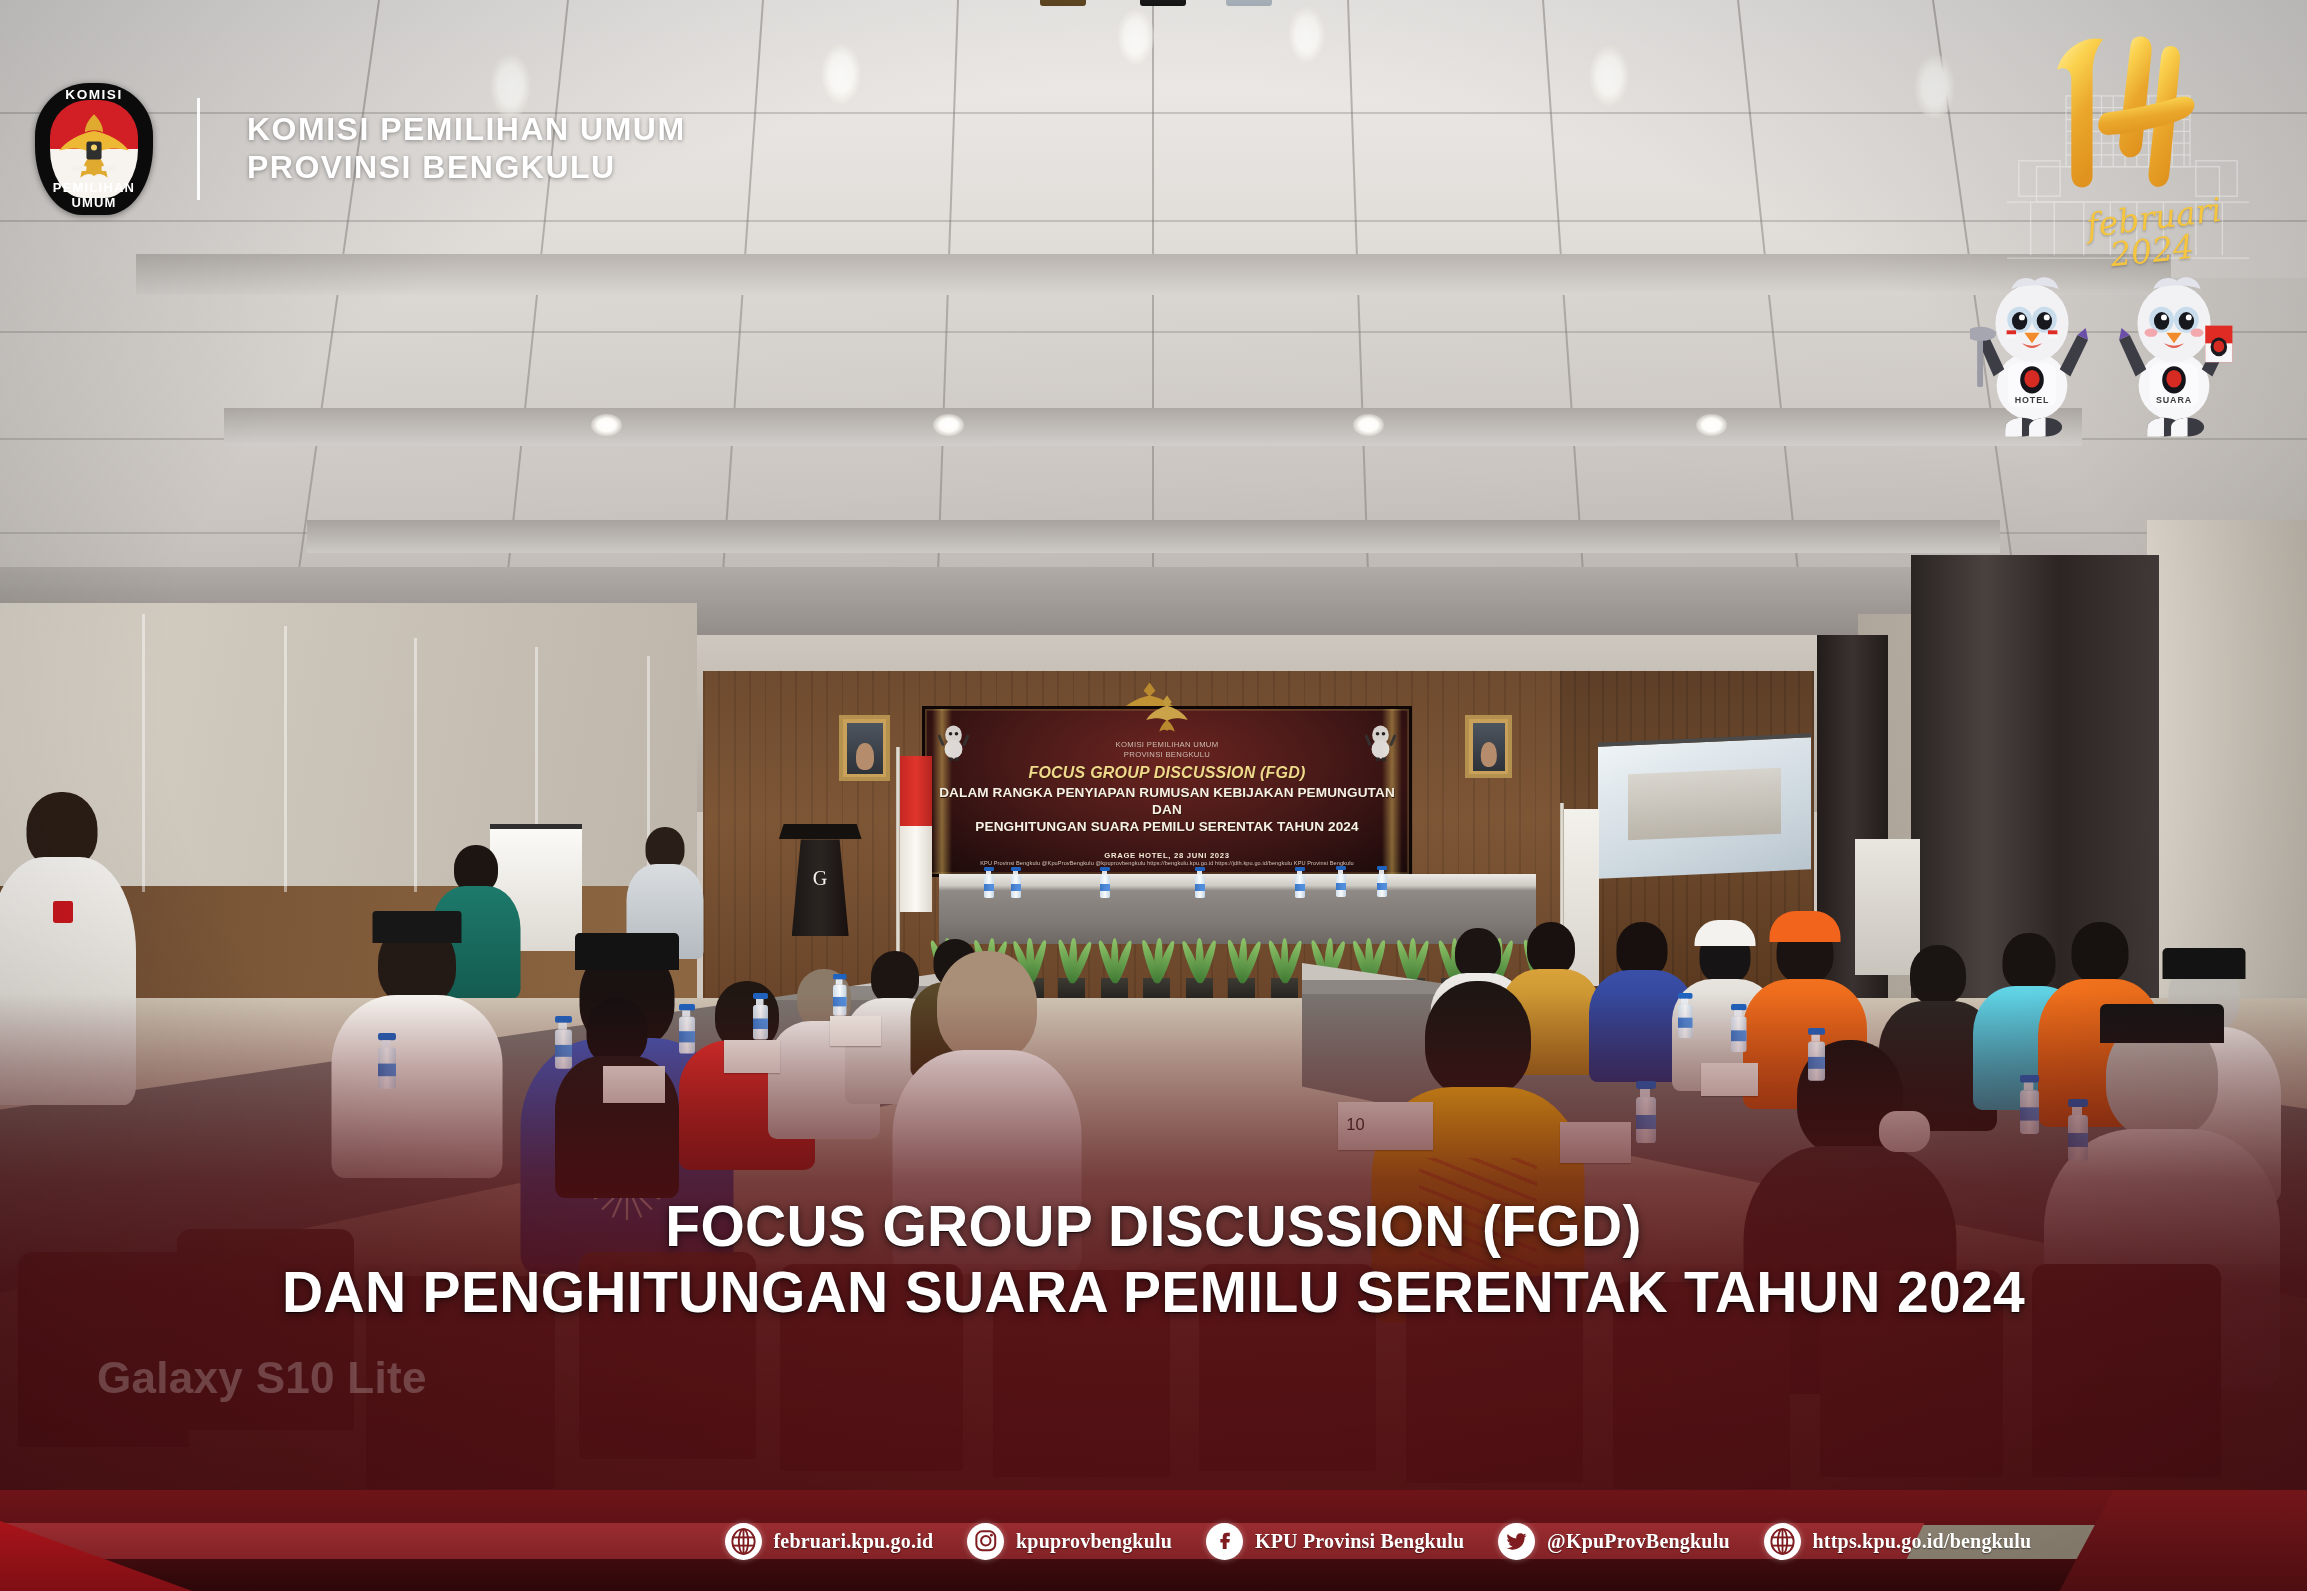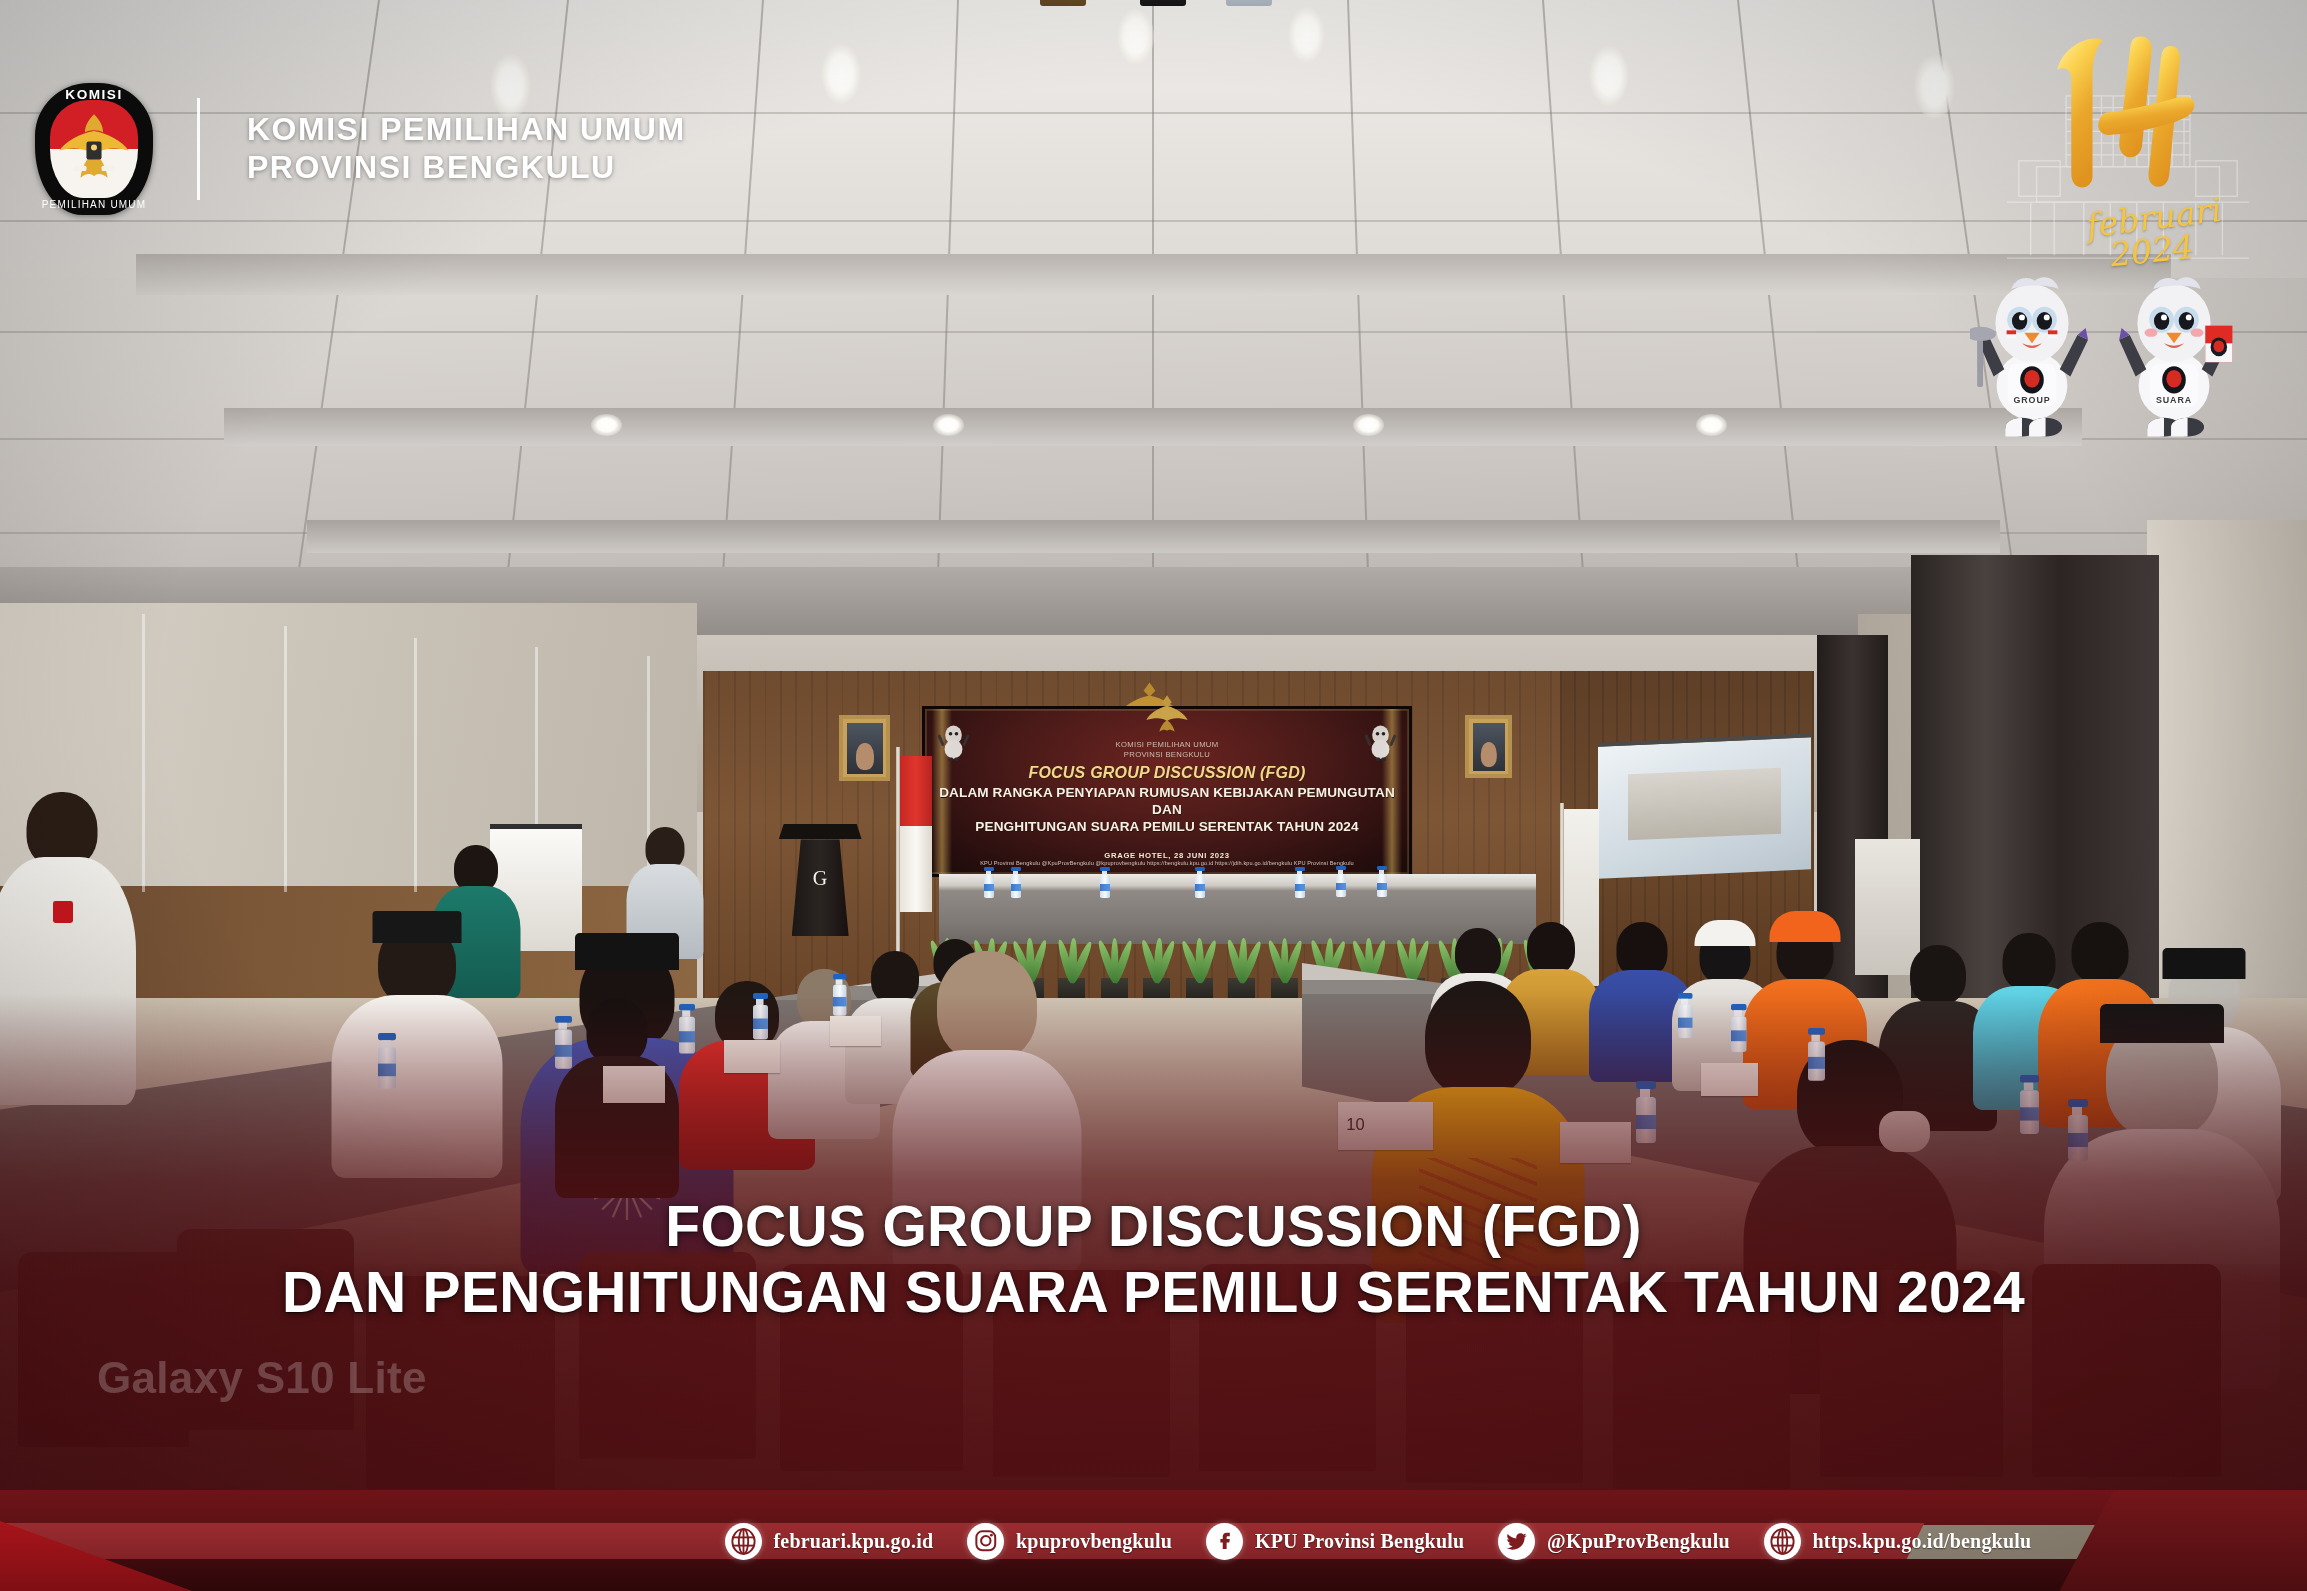--- a/index.html
+++ b/index.html
@@ -178,21 +178,21 @@
   .kpu-shield{position:absolute;inset:0;border-radius:46% 46% 40% 40%/40% 40% 52% 52%;
     background:#0b0b0b;box-shadow:0 1.2px 5.9px rgba(0,0,0,.45);}
   .kpu-inner{position:absolute;left:13%;top:13%;width:74%;height:74%;
     border-radius:44% 44% 38% 38%/38% 38% 50% 50%;overflow:hidden;}
   .kpu-inner .r{position:absolute;left:0;top:0;width:100%;height:50%;background:#d21f26;}
   .kpu-inner .w{position:absolute;left:0;top:50%;width:100%;height:50%;background:#f7f4ef;}
   .kpu-bird{position:absolute;left:50%;top:48%;width:64%;height:62%;transform:translate(-50%,-50%);}
   .kpu-word{position:absolute;left:0;right:0;top:4.1px;text-align:center;color:#fff;
     font-size:13.6px;font-weight:bold;letter-spacing:1.5px;}
   .kpu-word2{position:absolute;left:0;right:0;bottom:4.7px;text-align:center;color:#fff;
-    font-size:10px;font-weight:normal;letter-spacing:1.2px;}
+    font-size:13px;font-weight:bold;letter-spacing:1.2px;}
   .brand-div{width:3px;height:102px;background:rgba(255,255,255,.92);margin:0 31px 0 28px;}
   .brand-txt{color:#fff;}
   .brand-txt .l1{font-size:32px;font-weight:bold;letter-spacing:1.5px;line-height:1.18;
     text-shadow:0 1.2px 4.1px rgba(0,0,0,.38);}
   .brand-txt .l2{font-size:32px;font-weight:bold;letter-spacing:1.5px;line-height:1.18;
     text-shadow:0 1.2px 4.1px rgba(0,0,0,.38);}
 
   
   .anniv{position:absolute;right:40px;top:23.6px;width:278px;height:254px;}
   .anniv .bldg{position:absolute;left:11.8px;top:66px;width:254px;height:177px;opacity:.42;}
@@ -842,21 +842,21 @@
         <rect x="64" y="160" width="82" height="74" rx="16" fill="#fbfbfd"></rect>
         <ellipse cx="105" cy="188" rx="20" ry="23" fill="#14141a"></ellipse>
         <ellipse cx="105" cy="186" rx="13" ry="15" fill="#d62b22"></ellipse>
         <rect x="12" y="112" width="10" height="88" rx="3" fill="#9b9ba6"></rect>
         <ellipse cx="18" cy="110" rx="26" ry="12" fill="#a6a6b1"></ellipse>
         <ellipse cx="88" cy="268" rx="28" ry="16" fill="#3a3a43"></ellipse>
         <ellipse cx="128" cy="268" rx="28" ry="16" fill="#3a3a43"></ellipse>
         <path d="M60 268 a28 16 0 0 1 28 -16 v32 h-28 z" fill="#f7f7f9"></path>
         <path d="M100 268 a28 16 0 0 1 28 -16 v32 h-28 z" fill="#f7f7f9"></path>
       </svg>
-      <div class="mas-name" style="top:126px">GROUP</div>
+      <div class="mas-name" style="top:126px">HOTEL</div>
     </div>
     <div class="mascot" style="left:142px">
       <svg viewBox="0 0 210 300" width="124" height="177">
         <ellipse cx="105" cy="198" rx="60" ry="58" fill="#f7f7f9"></ellipse>
         <ellipse cx="105" cy="92" rx="62" ry="66" fill="#f2f2f5"></ellipse>
         <path d="M70 34 C76 16 96 10 110 20 C122 8 146 14 150 34 C134 26 92 26 70 34 Z" fill="#e3e3ec"></path>
         <ellipse cx="84" cy="86" rx="21" ry="22" fill="#c8dcec"></ellipse>
         <ellipse cx="126" cy="86" rx="21" ry="22" fill="#c8dcec"></ellipse>
         <ellipse cx="84" cy="88" rx="13" ry="15" fill="#17171e"></ellipse>
         <ellipse cx="126" cy="88" rx="13" ry="15" fill="#17171e"></ellipse>

